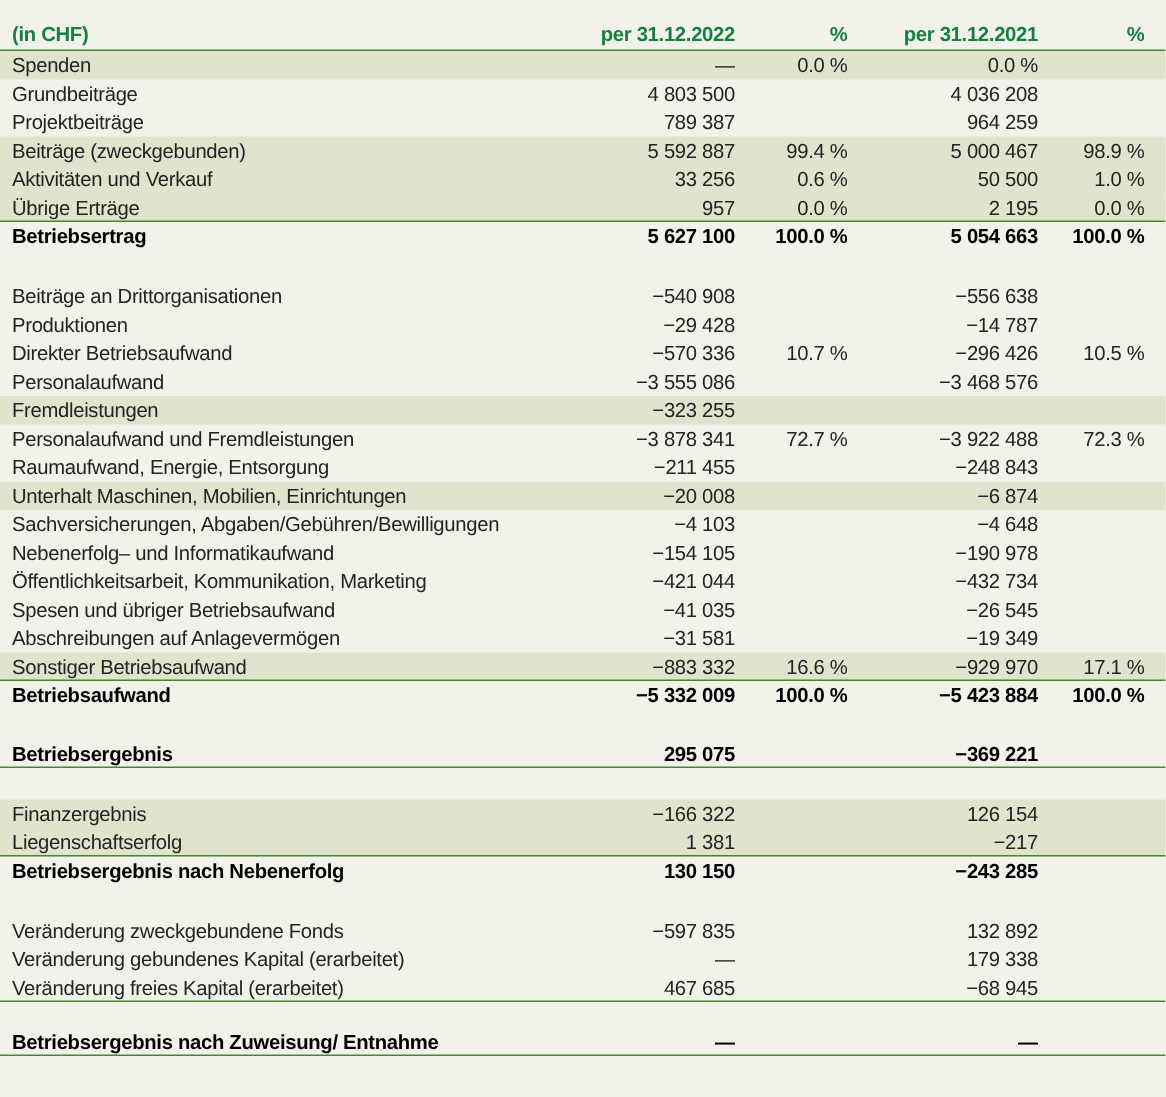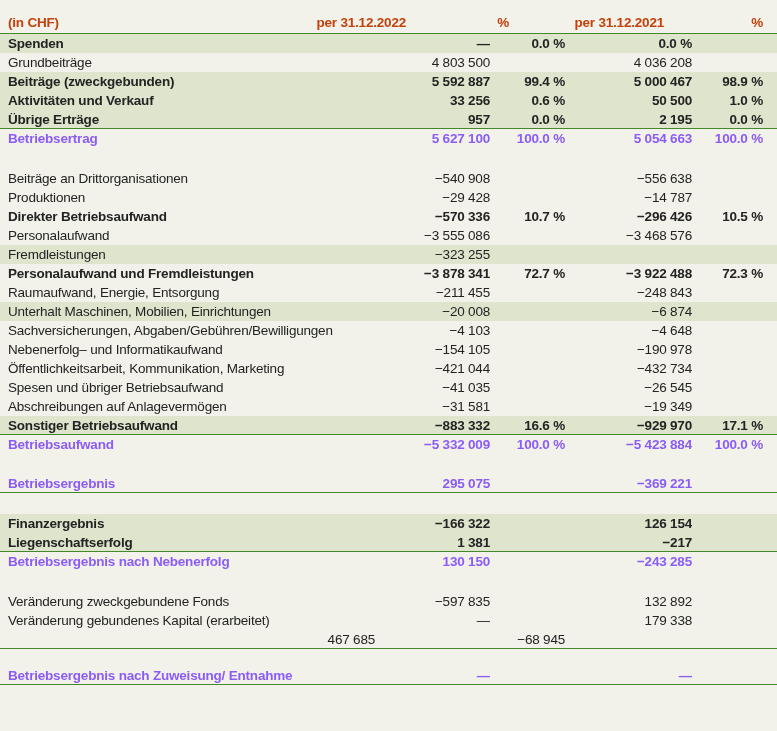--- a/index.html
+++ b/index.html
@@ -23,29 +23,28 @@
     height: 19px;
     line-height: 19px;
     font-size: 13.5px;
     letter-spacing: -0.2px;
     box-sizing: border-box;
   }
   .row.header {
     height: 21px;
     line-height: 20px;
     border-bottom: 1.5px solid #44882c;
-    color: #c2410c;
+    color: #15803d;
     font-weight: 700;
-    gap: 28px;
   }
   .cell { overflow: hidden; white-space: nowrap; }
   .cell.num { text-align: right; }
   .row.plain { font-weight: 400; }
-  .row.bold { font-weight: 700; }
-  .row.green { font-weight: 700; color: #8b5cf6; }
+  .row.bold { font-weight: 400; }
+  .row.green { font-weight: 700; color: #000000; }
   .row.shaded { background: #dee5cc; }
   .row.rule { border-bottom: 1.5px solid #44882c; }
   .spacer { width: 100%; }
 </style>
 </head>
 <body>
 
 <div class="sheet">
   <div class="row header">
     <div class="cell">(in CHF)</div>
@@ -61,20 +60,27 @@
         <div class="cell num">0.0 %</div>
         <div class="cell num">0.0 %</div>
       </div>
       <div class="row plain">
         <div class="cell label">Grundbeiträge</div>
         <div class="cell num">4 803 500</div>
         <div class="cell num"></div>
         <div class="cell num">4 036 208</div>
         <div class="cell num"></div>
       </div>
+      <div class="row plain">
+        <div class="cell label">Projektbeiträge</div>
+        <div class="cell num">789 387</div>
+        <div class="cell num"></div>
+        <div class="cell num">964 259</div>
+        <div class="cell num"></div>
+      </div>
       <div class="row bold shaded">
         <div class="cell label">Beiträge (zweckgebunden)</div>
         <div class="cell num">5 592 887</div>
         <div class="cell num">99.4 %</div>
         <div class="cell num">5 000 467</div>
         <div class="cell num">98.9 %</div>
       </div>
       <div class="row bold shaded">
         <div class="cell label">Aktivitäten und Verkauf</div>
         <div class="cell num">33 256</div>
@@ -240,20 +246,21 @@
         <div class="cell num"></div>
       </div>
       <div class="row plain">
         <div class="cell label">Veränderung gebundenes Kapital (erarbeitet)</div>
         <div class="cell num">—</div>
         <div class="cell num"></div>
         <div class="cell num">179 338</div>
         <div class="cell num"></div>
       </div>
       <div class="row plain rule">
+        <div class="cell label">Veränderung freies Kapital (erarbeitet)</div>
         <div class="cell num">467 685</div>
         <div class="cell num"></div>
         <div class="cell num">−68 945</div>
         <div class="cell num"></div>
       </div>
       <div class="spacer" style="height: 17px;"></div>
       <div class="row green rule">
         <div class="cell label">Betriebsergebnis nach Zuweisung/ Entnahme</div>
         <div class="cell num">—</div>
         <div class="cell num"></div>

